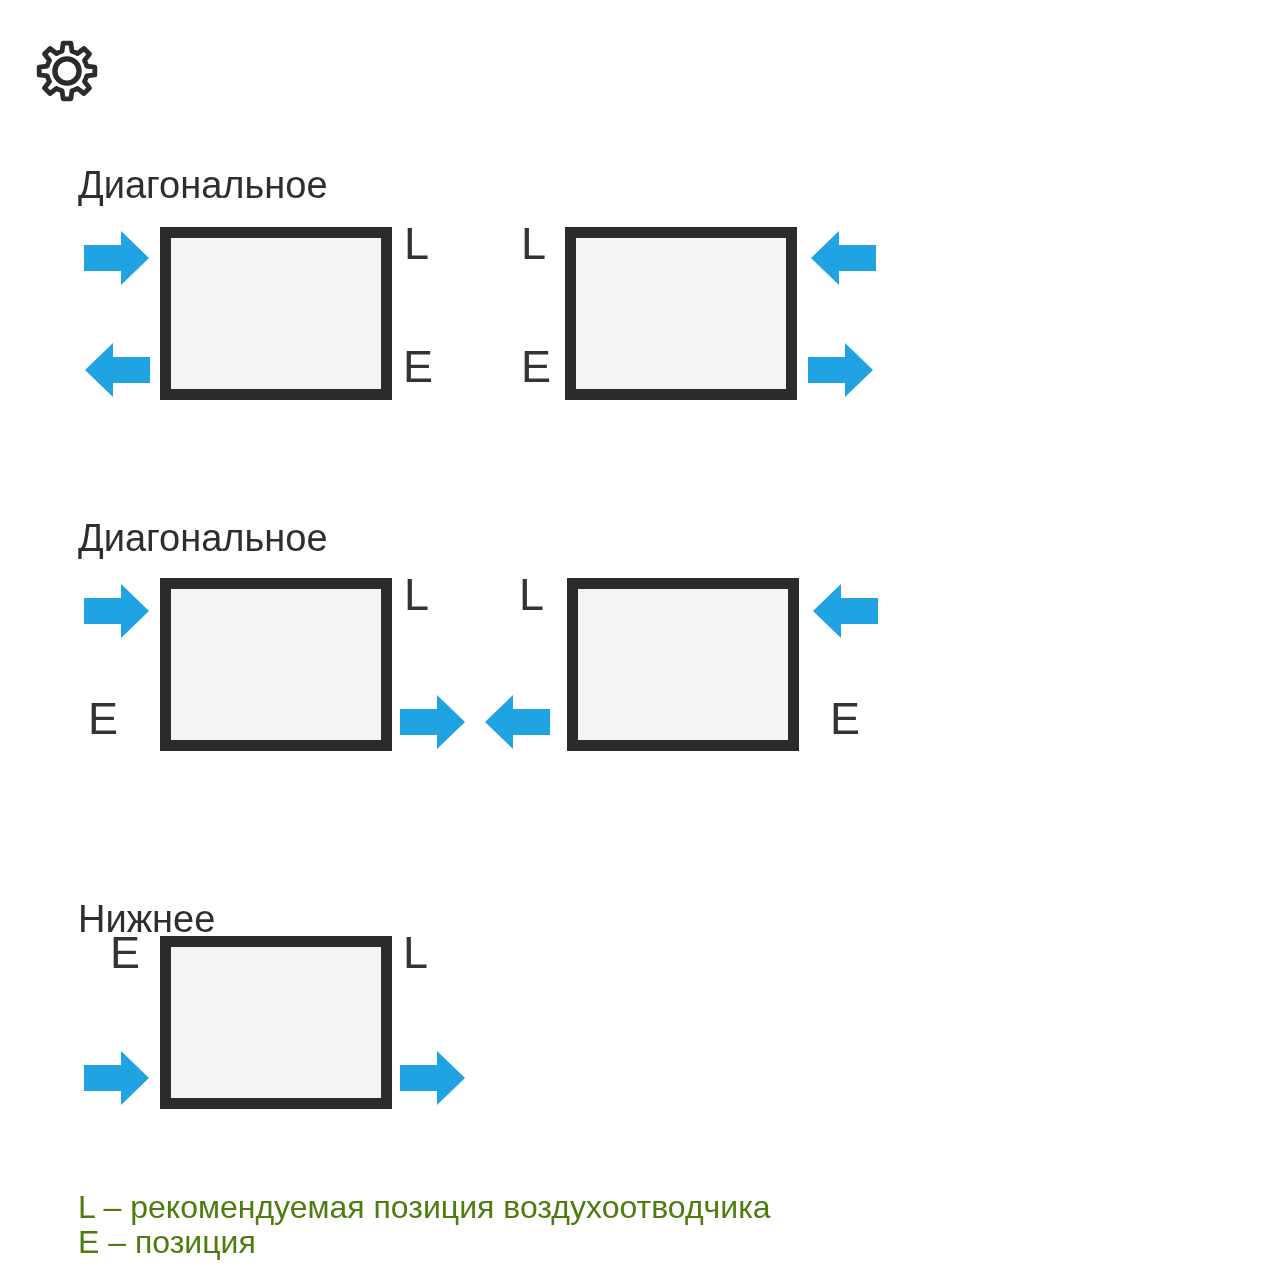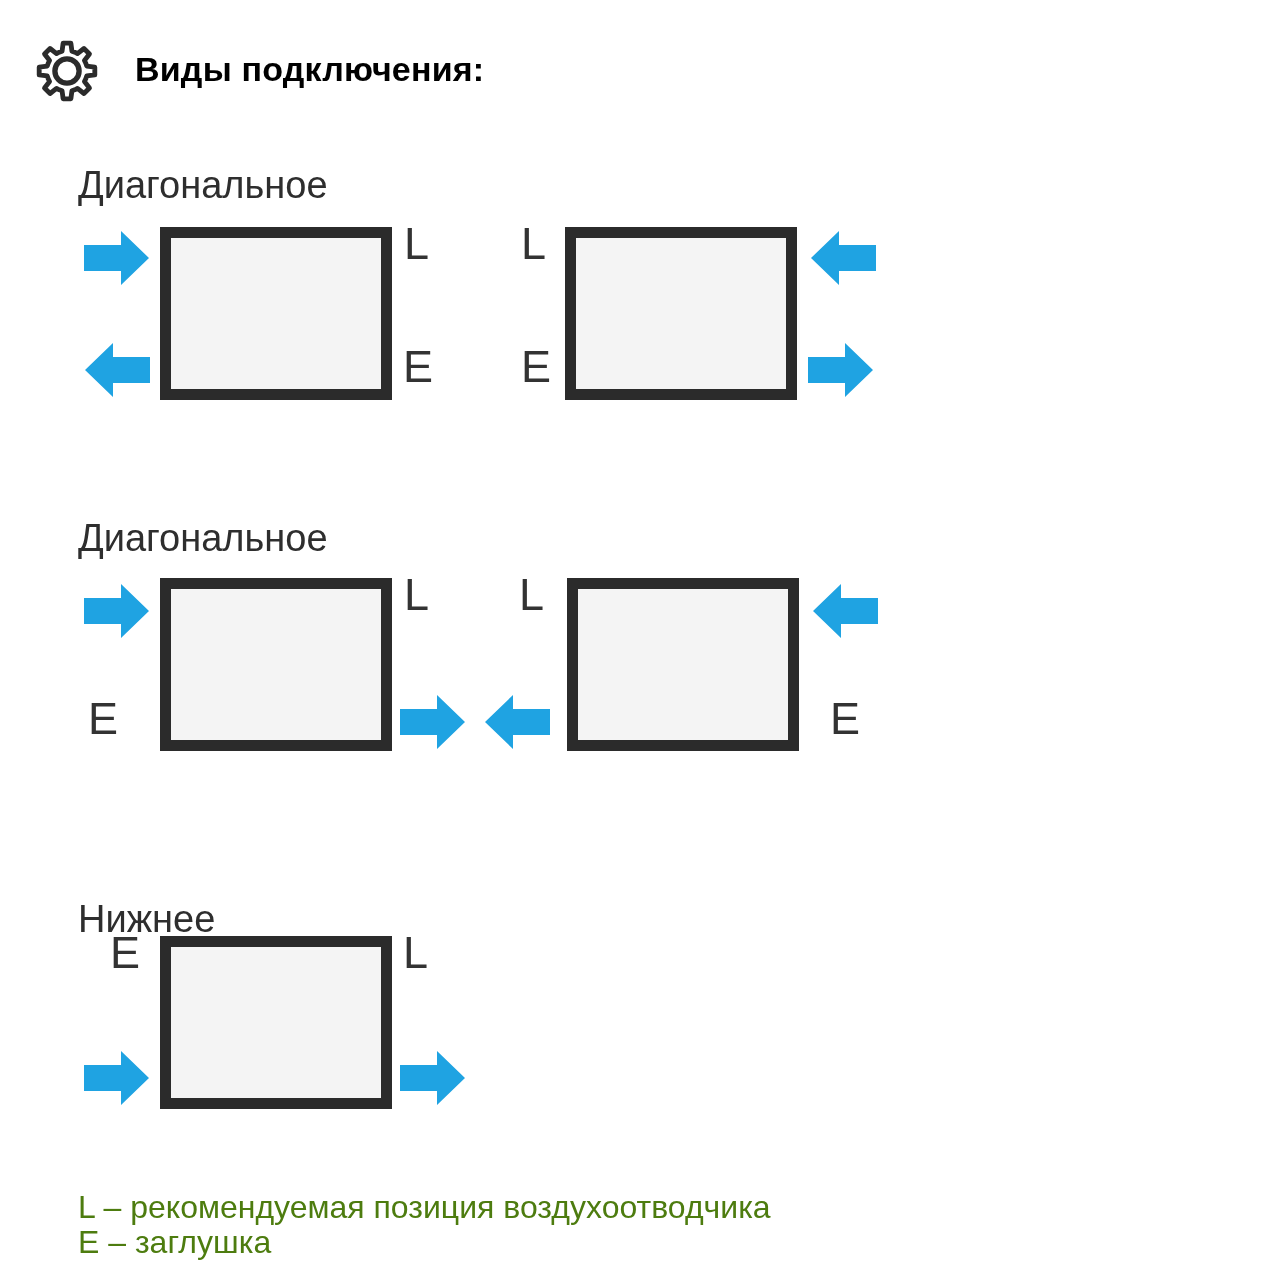--- a/index.html
+++ b/index.html
@@ -66,21 +66,20 @@
     <path stroke-width="5" stroke-linejoin="round" d="M52.4,26.9 L60.7,28.0 L60.7,36.0 L52.4,37.1 L51.4,40.0
          L50.0,42.8 L55.2,49.5 L49.5,55.2 L42.8,50.0 L40.0,51.4
          L37.1,52.4 L36.0,60.7 L28.0,60.7 L26.9,52.4 L24.0,51.4
          L21.2,50.0 L14.5,55.2 L8.8,49.5 L14.0,42.8 L12.6,40.0
          L11.6,37.1 L3.3,36.0 L3.3,28.0 L11.6,26.9 L12.6,24.0
          L14.0,21.2 L8.8,14.5 L14.5,8.8 L21.2,14.0 L24.0,12.6
          L26.9,11.6 L28.0,3.3 L36.0,3.3 L37.1,11.6 L40.0,12.6
          L42.8,14.0 L49.5,8.8 L55.2,14.5 L50.0,21.2 L51.4,24.0 Z"></path>
     <circle cx="32" cy="32" r="12.5" stroke-width="5.5"></circle>
   </svg>
-  <div class="abs page-title" style="left:135px; top:50px;">Виды подключения:</div>
 
   <div>
     <div class="abs section-title" style="left:78px; top:166px;">Диагональное</div>
 
     <svg class="abs arrow dir-right" style="left:84px; top:230px;" width="66" height="56" viewBox="0 0 66 56">
       <polygon points="0,15 37,15 37,1 65,28 37,55 37,41 0,41"></polygon>
     </svg>
     <div class="abs radiator" style="left:160px; top:227px;"></div>
     <svg class="abs arrow dir-left" style="left:84px; top:342px;" width="66" height="56" viewBox="0 0 66 56">
       <polygon points="0,15 37,15 37,1 65,28 37,55 37,41 0,41"></polygon>
@@ -132,16 +131,16 @@
     <svg class="abs arrow dir-right" style="left:84px; top:1050px;" width="66" height="56" viewBox="0 0 66 56">
       <polygon points="0,15 37,15 37,1 65,28 37,55 37,41 0,41"></polygon>
     </svg>
     <svg class="abs arrow dir-right" style="left:400px; top:1050px;" width="66" height="56" viewBox="0 0 66 56">
       <polygon points="0,15 37,15 37,1 65,28 37,55 37,41 0,41"></polygon>
     </svg>
   </div>
 
   <div>
     <div class="abs legend-line" style="left:78px; top:1191px;">L – рекомендуемая позиция воздухоотводчика</div>
-    <div class="abs legend-line" style="left:78px; top:1226px;">E – заглушка</div>
+    <div class="abs legend-line" style="left:78px; top:1226px;">E – позиция</div>
   </div>
 
 </div>
 
 </body></html>

